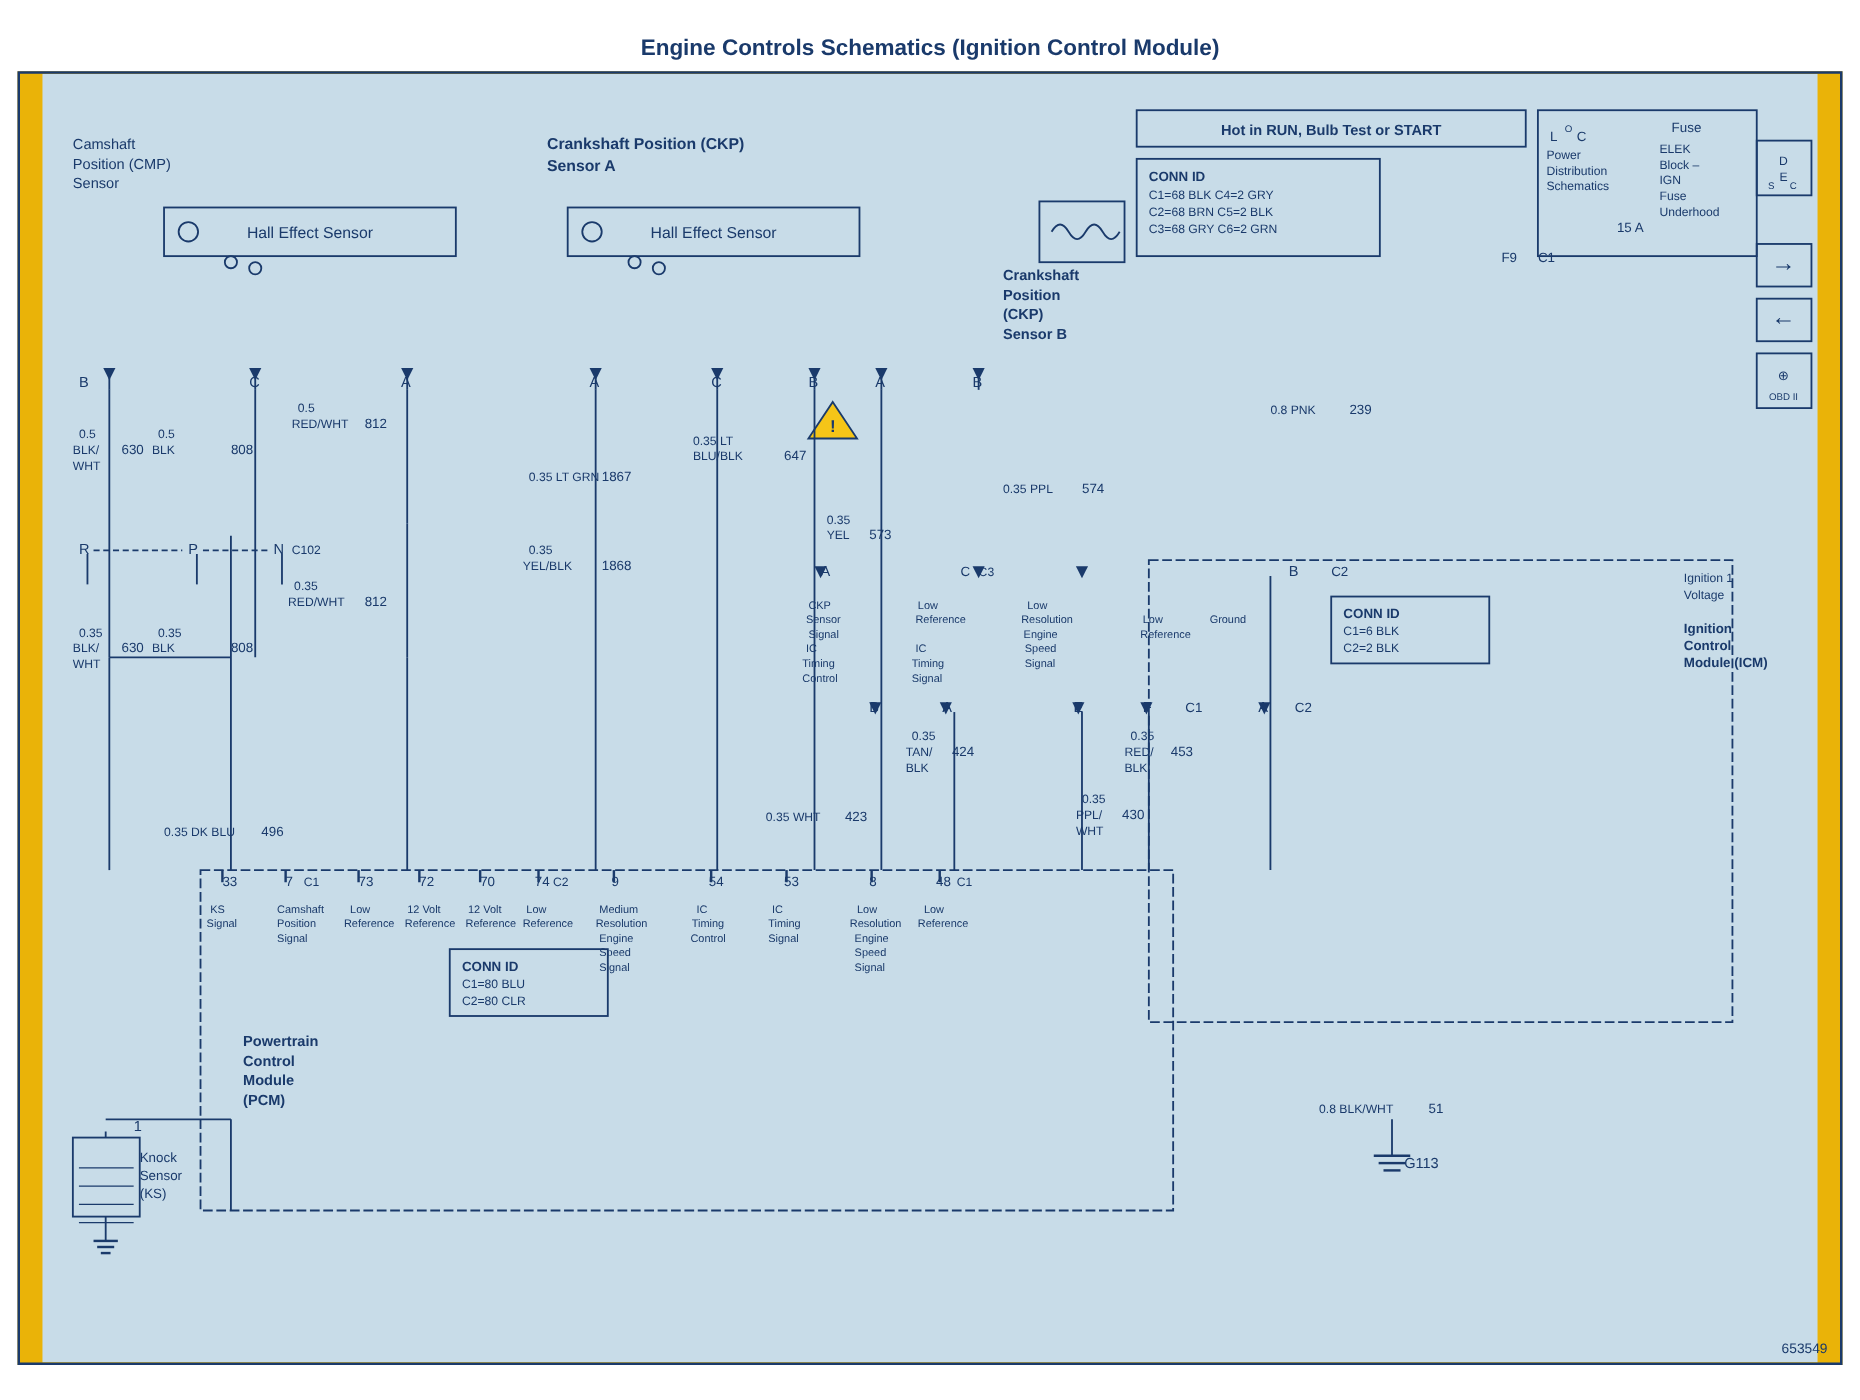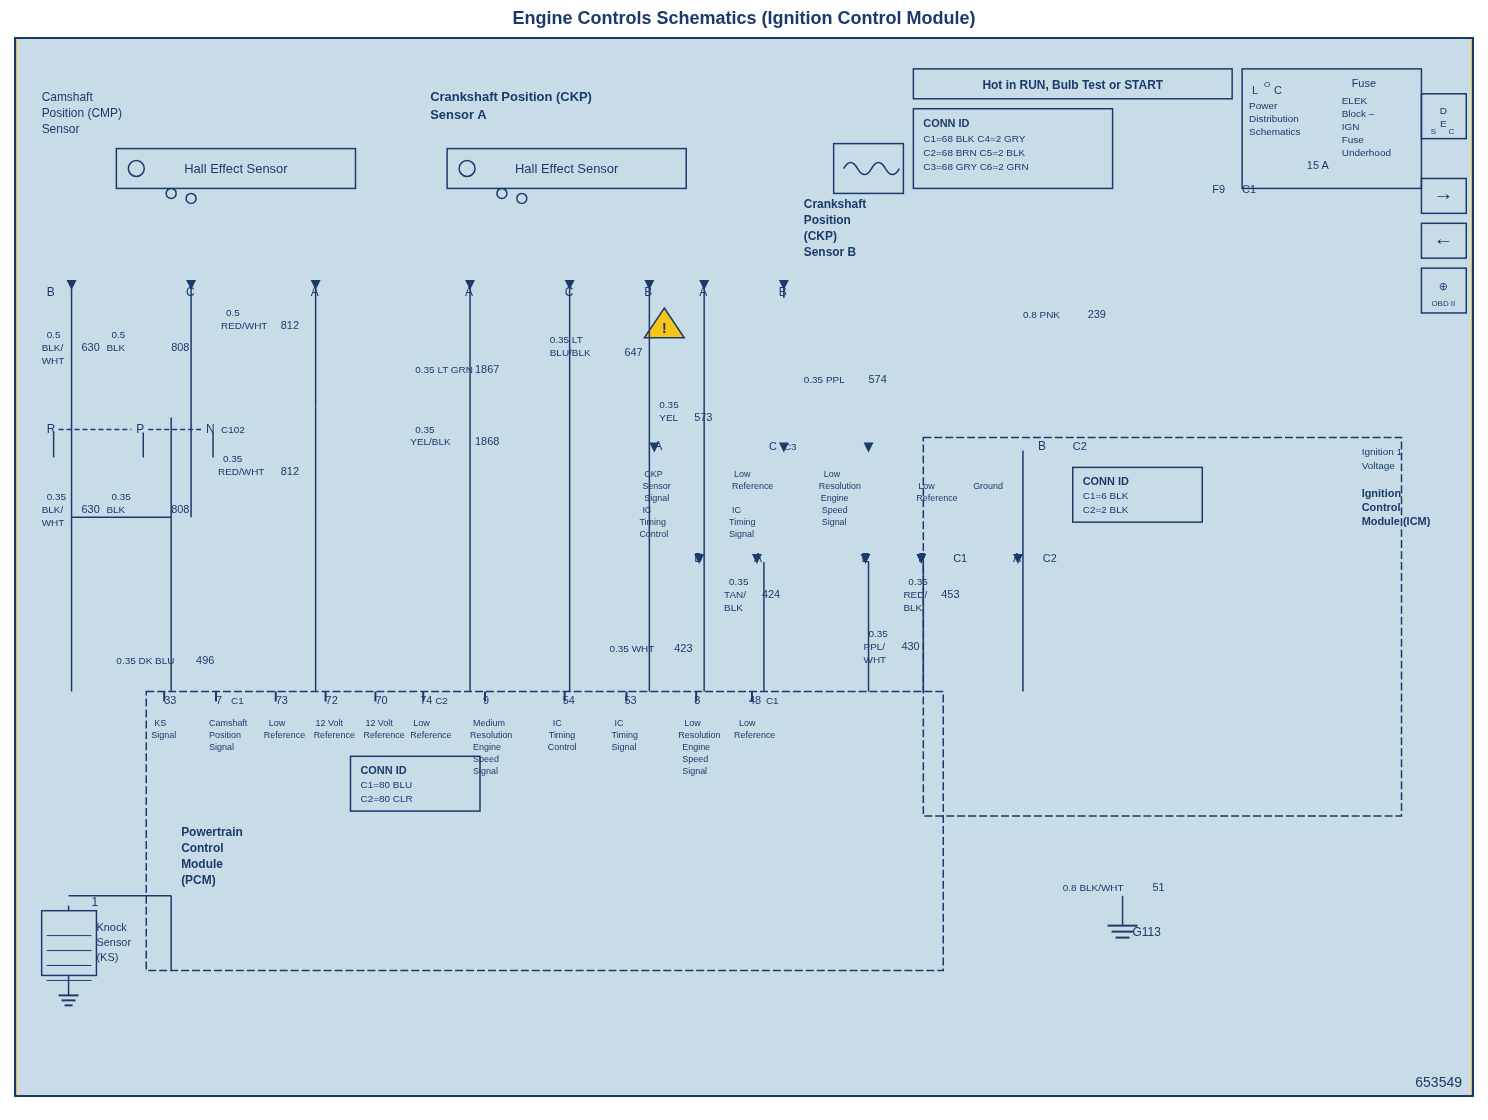--- a/index.html
+++ b/index.html
@@ -10,21 +10,21 @@
       font-family: Arial, sans-serif;
       overflow: hidden;
     }
     #main-container {
       width: 1488px;
       height: 1120px;
       background: #fff;
       display: flex;
       flex-direction: column;
       align-items: center;
-      padding: 8px;
+      padding: 28px;
     }
     #page-title {
       font-size: 18px;
       font-weight: bold;
       color: #1a3a6b;
       text-align: center;
       margin-bottom: 8px;
     }
     #schematic-wrapper {
       width: 1460px;
@@ -36,21 +36,21 @@
     }
     
     #schematic-svg {
       width: 100%;
       height: 100%;
     }
     #footer-number {
       position: absolute;
       bottom: 5px;
       right: 10px;
-      font-size: 14px;
+      font-size: 11px;
       color: #1a3a6b;
     }
   </style>
 </head>
 <body>
 
 <div id="main-container">
   <div id="page-title">Engine Controls Schematics (Ignition Control Module)</div>
   <div id="schematic-wrapper">
     <svg id="schematic-svg" viewBox="0 0 1460 1060" xmlns="http://www.w3.org/2000/svg">

